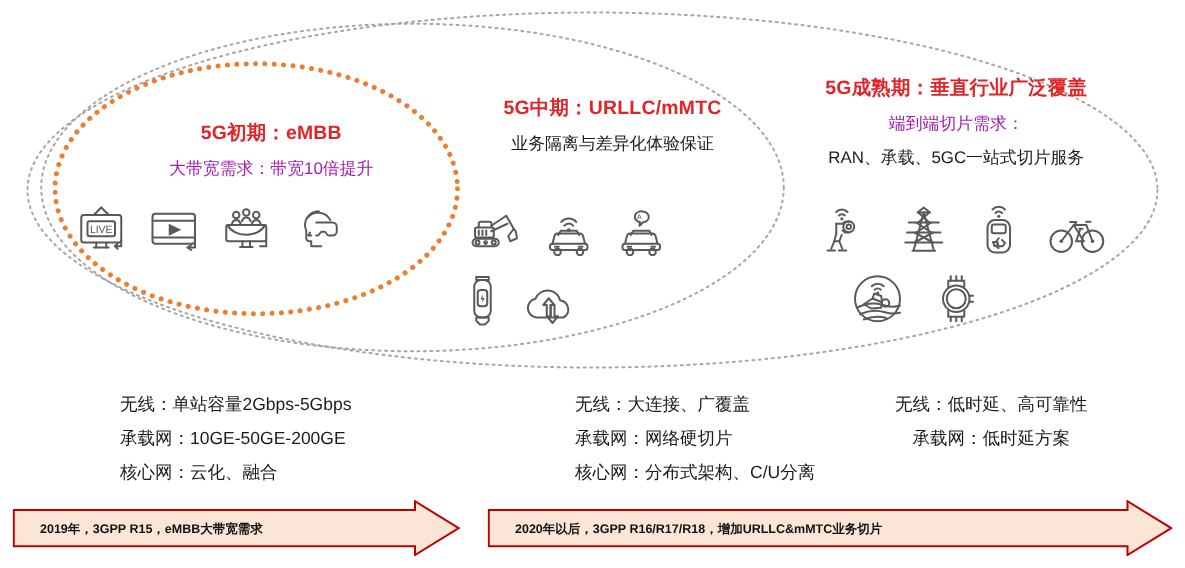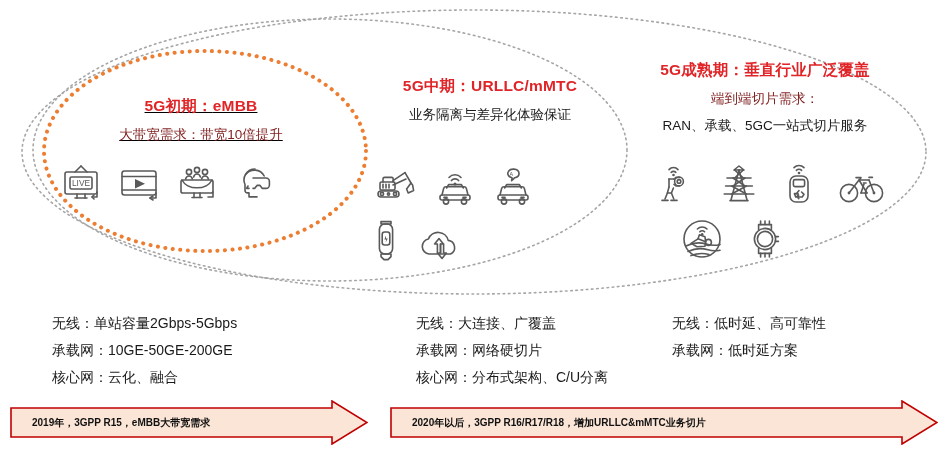--- a/index.html
+++ b/index.html
@@ -13,35 +13,35 @@
   .ellipse-layer{position:absolute;left:0;top:0;width:948px;height:300px;pointer-events:none;}
 
   
   .phase{position:absolute;text-align:center;}
   .phase-title{
     color:#E02427;font-weight:bold;font-size:15.5px;
     white-space:nowrap;letter-spacing:.2px;
   }
   .phase-title .hl{color:#E02427;}
   .phase-sub{
-    color:#7f1d1d;font-size:13.5px;white-space:nowrap;margin-top:9px;
+    color:#a21caf;font-size:13.5px;white-space:nowrap;margin-top:9px;
   }
   .phase-sub2{
     color:#1A1A1A;font-size:13.5px;white-space:nowrap;margin-top:9px;
   }
 
   
   .icon-row{position:absolute;display:flex;align-items:flex-end;}
   .icon-row.center{justify-content:center;}
   .ico{stroke:#595959;fill:none;stroke-width:1.6;
        stroke-linecap:round;stroke-linejoin:round;}
   .ico .sld{fill:#595959;stroke:none;}
 
   
-  .col{position:absolute;}
+  .col{position:absolute;margin-left:44px;}
   .col .line{
     color:#1A1A1A;font-size:14px;white-space:nowrap;
     line-height:27px;
   }
 
   
   .banner{position:absolute;}
   .banner .txt{
     position:absolute;left:0;top:0;width:100%;height:100%;
     display:flex;align-items:center;
@@ -54,21 +54,21 @@
 <body>
 
 <div id="stage">
 
   <svg class="ellipse-layer" viewBox="0 0 948 300">
     <ellipse cx="474" cy="152" rx="452" ry="142" fill="none" stroke="#A6A6A6" stroke-width="1.6" stroke-dasharray="1.6 3.6" stroke-linecap="round"></ellipse>
     <ellipse cx="330" cy="150" rx="297" ry="131" fill="none" stroke="#A6A6A6" stroke-width="1.6" stroke-dasharray="1.6 3.6" stroke-linecap="round"></ellipse>
     <ellipse cx="205" cy="151" rx="161" ry="100" fill="none" stroke="#ED7D31" stroke-width="4" stroke-dasharray="0.1 7.4" stroke-linecap="round"></ellipse>
   </svg>
 
-  <div class="phase" style="left:56px;top:96px;width:290px;text-decoration:underline;">
+  <div class="phase" style="left:72px;top:96px;width:290px;">
     <div class="phase-title">
       <span>5G初期：</span><span>eMBB</span>
     </div>
     <div class="phase-sub">大带宽需求：带宽10倍提升</div>
   </div>
 
   <div class="icon-row center" style="left:55px;top:162px;width:225px;gap:16px;">
 
     <svg class="ico" width="42" height="42" viewBox="0 0 42 42">
       <line x1="21" y1="4" x2="15" y2="10"></line>
@@ -290,21 +290,21 @@
     <div class="line">承载网：10GE-50GE-200GE</div>
     <div class="line">核心网：云化、融合</div>
   </div>
 
   <div class="col" style="left:416px;top:310px;">
     <div class="line">无线：大连接、广覆盖</div>
     <div class="line">承载网：网络硬切片</div>
     <div class="line">核心网：分布式架构、C/U分离</div>
   </div>
 
-  <div class="col" style="left:672px;top:310px;">
+  <div class="col" style="left:672px;top:310px;text-align:center;">
     <div class="line">无线：低时延、高可靠性</div>
     <div class="line">承载网：低时延方案</div>
   </div>
 
   <div class="banner" id="banner1" style="left:10px;top:400px;width:358px;height:45px;">
     <svg width="358" height="45" viewBox="0 0 358 45" preserveAspectRatio="none">
       <polygon points="1,8 322,8 322,1 357,22.5 322,44 322,37 1,37" fill="#FBE5D6" stroke="#C00000" stroke-width="1.6" stroke-linejoin="miter"></polygon>
     </svg>
     <div class="txt">2019年，3GPP R15，eMBB大带宽需求</div>
   </div>

